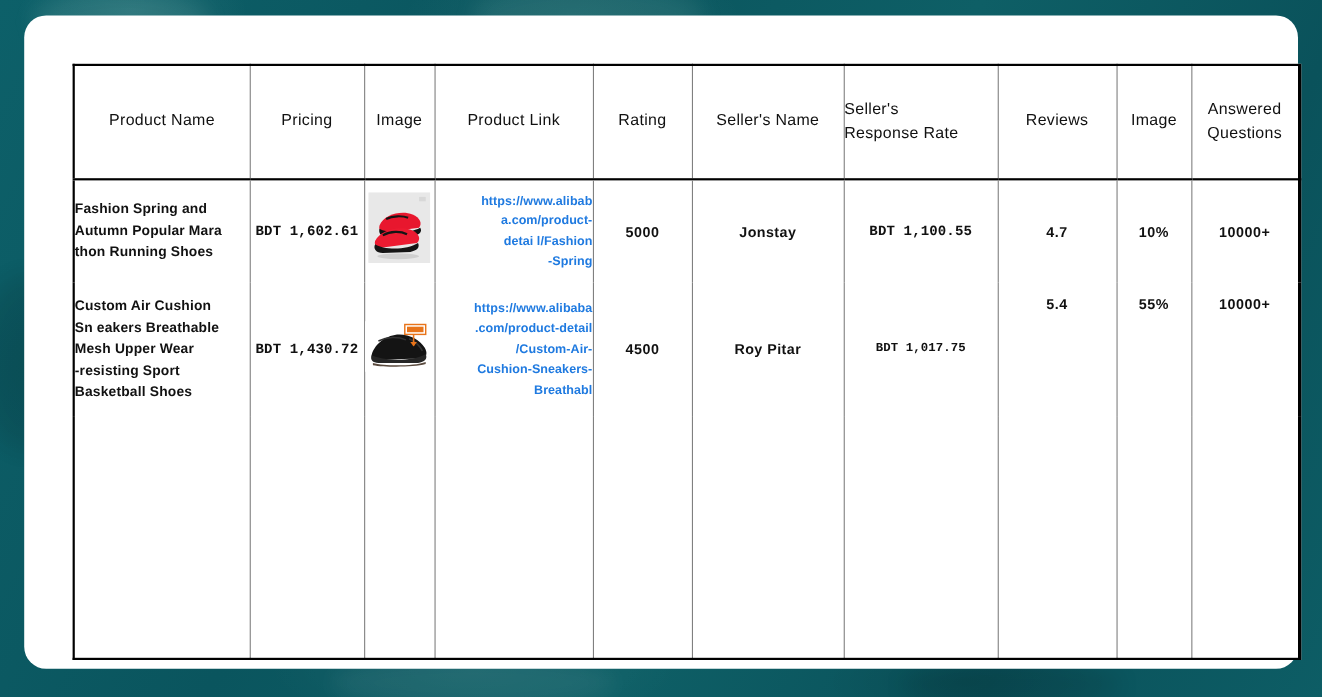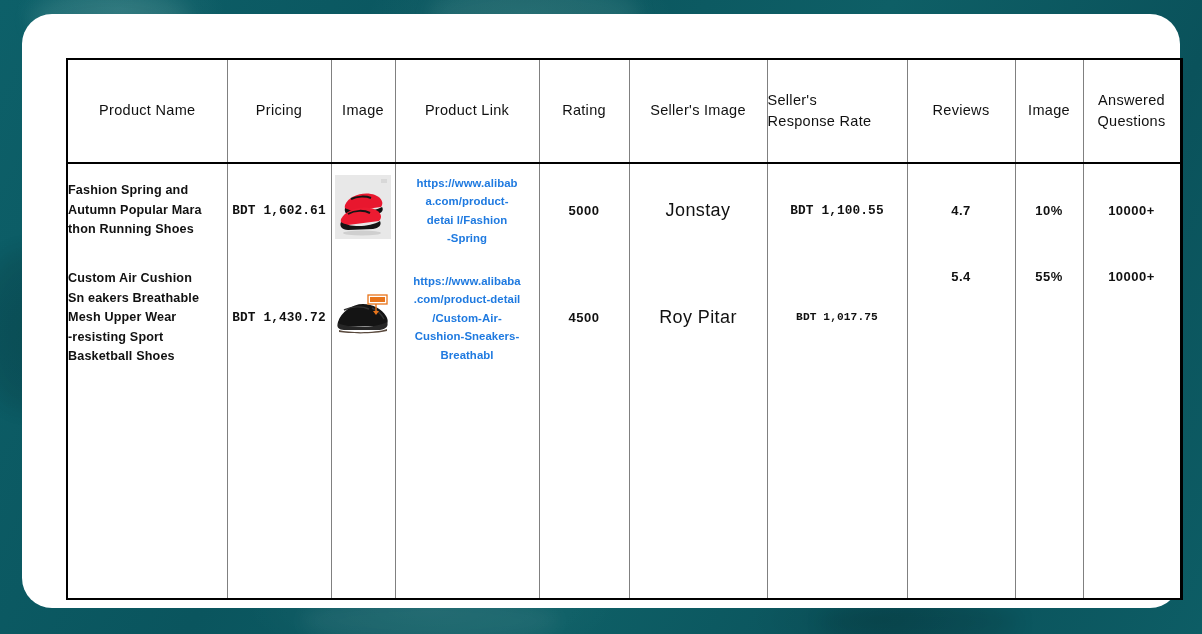--- a/index.html
+++ b/index.html
@@ -35,21 +35,21 @@
   }
 
   
   #card {
     position: absolute;
     left: 22px;
     top: 14px;
     width: 1158px;
     height: 594px;
     background: #ffffff;
-    border-radius: 30px;
+    border-radius: 20px;
   }
 
   
   #product-table {
     position: absolute;
     left: 44px;
     top: 44px;
     width: 1114px;
     height: 542px;
     border-collapse: collapse;
@@ -102,35 +102,35 @@
     line-height: 1.55;
   }
   td.price-cell {
     font-weight: bold;
     font-size: 12.8px;
     letter-spacing: 0.1px;
     font-family: Liberation Mono, monospace;
   }
   td.price-cell.small { font-size: 11.2px; }
   td.seller-cell {
-    font-weight: normal;
-    font-size: 18px;
+    font-weight: bold;
+    font-size: 13px;
     letter-spacing: 0.4px;
   }
   td.rating-cell,
   td.reviews-cell,
   td.sale-cell,
   td.answered-cell {
     font-weight: bold;
     font-size: 13px;
     letter-spacing: 0.5px;
   }
   td.link-cell {
     padding: 0 3px 0 6px;
-    text-align: center;
+    text-align: right;
     vertical-align: middle;
   }
   .product-link {
     color: #1f7ae0;
     font-weight: bold;
     font-size: 11.4px;
     line-height: 1.62;
     letter-spacing: 0.05px;
     white-space: pre-line;
     word-break: break-all;
@@ -192,21 +192,21 @@
       <col style="width:98px">
     </colgroup>
 
     <thead>
       <tr>
         <th>Product Name</th>
         <th>Pricing</th>
         <th class="tight">Image</th>
         <th>Product Link</th>
         <th>Rating</th>
-        <th>Seller's Image</th>
+        <th>Seller's Name</th>
         <th class="lefty" style="white-space:pre-line">Seller's
 Response Rate</th>
         <th>Reviews</th>
         <th>Image</th>
         <th class="tight" style="white-space:pre-line">Answered
 Questions</th>
       </tr>
     </thead>
 
     <tbody>

